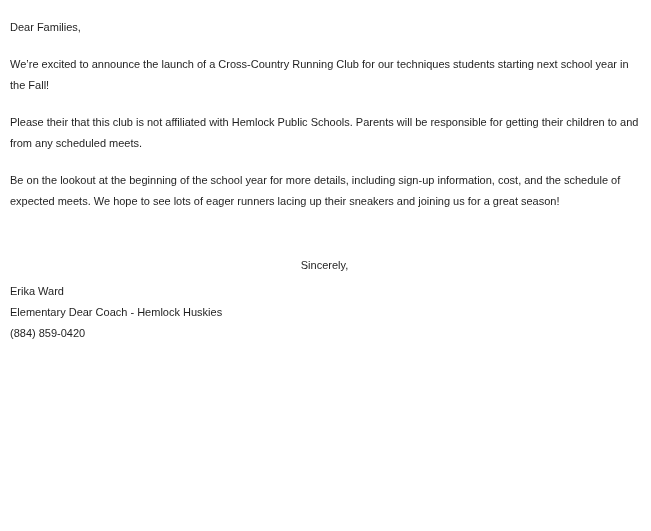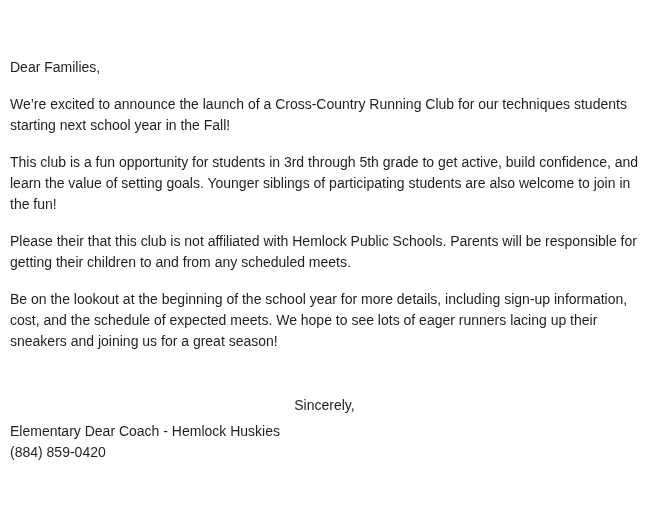--- a/index.html
+++ b/index.html
@@ -9,23 +9,22 @@
   }
   body {
     width: 651px;
     height: 531px;
     overflow: hidden;
     font-family: "Liberation Sans", "DejaVu Sans", sans-serif;
     color: #1f1f1f;
   }
   .letter {
     padding: 17px 12px 0 10px;
-    font-size: 14px;
+    font-size: 11px;
     line-height: 21px;
-    margin-top: 40px;
   }
   .para {
     margin: 0 0 16px 0;
   }
   .salutation {
     margin: 0 0 16px 0;
   }
   .closing {
     margin: 43px 0 5px 0;
     text-align: center;
@@ -38,27 +37,27 @@
 </style>
 </head>
 <body>
 
 <div class="letter">
 
   <p class="salutation">Dear Families,</p>
 
   <p class="para">We’re excited to announce the launch of a Cross-Country Running Club for our techniques students starting next school year in the Fall!</p>
 
-  <p class="para">This club is a fun opportunity for students in 3rd through 5th grade to get active, build confidence, and learn the value of setting goals. Younger siblings of participating students are also welcome to join in the fun!</p>
 
 
   <p class="para"><span>Please their that this club is </span><span class="italic">not</span><span> affiliated with Hemlock Public Schools. Parents will be responsible for getting their children to and from any scheduled meets.</span></p>
 
   <p class="para">Be on the lookout at the beginning of the school year for more details, including sign-up information, cost, and the schedule of expected meets. We hope to see lots of eager runners lacing up their sneakers and joining us for a great season!</p>
 
   <p class="closing">Sincerely,</p>
 
   <div class="signature-block">
+    <p>Erika Ward</p>
     <p>Elementary Dear Coach - Hemlock Huskies</p>
     <p>(884) 859-0420</p>
   </div>
 
 </div>
 
 </body></html>

